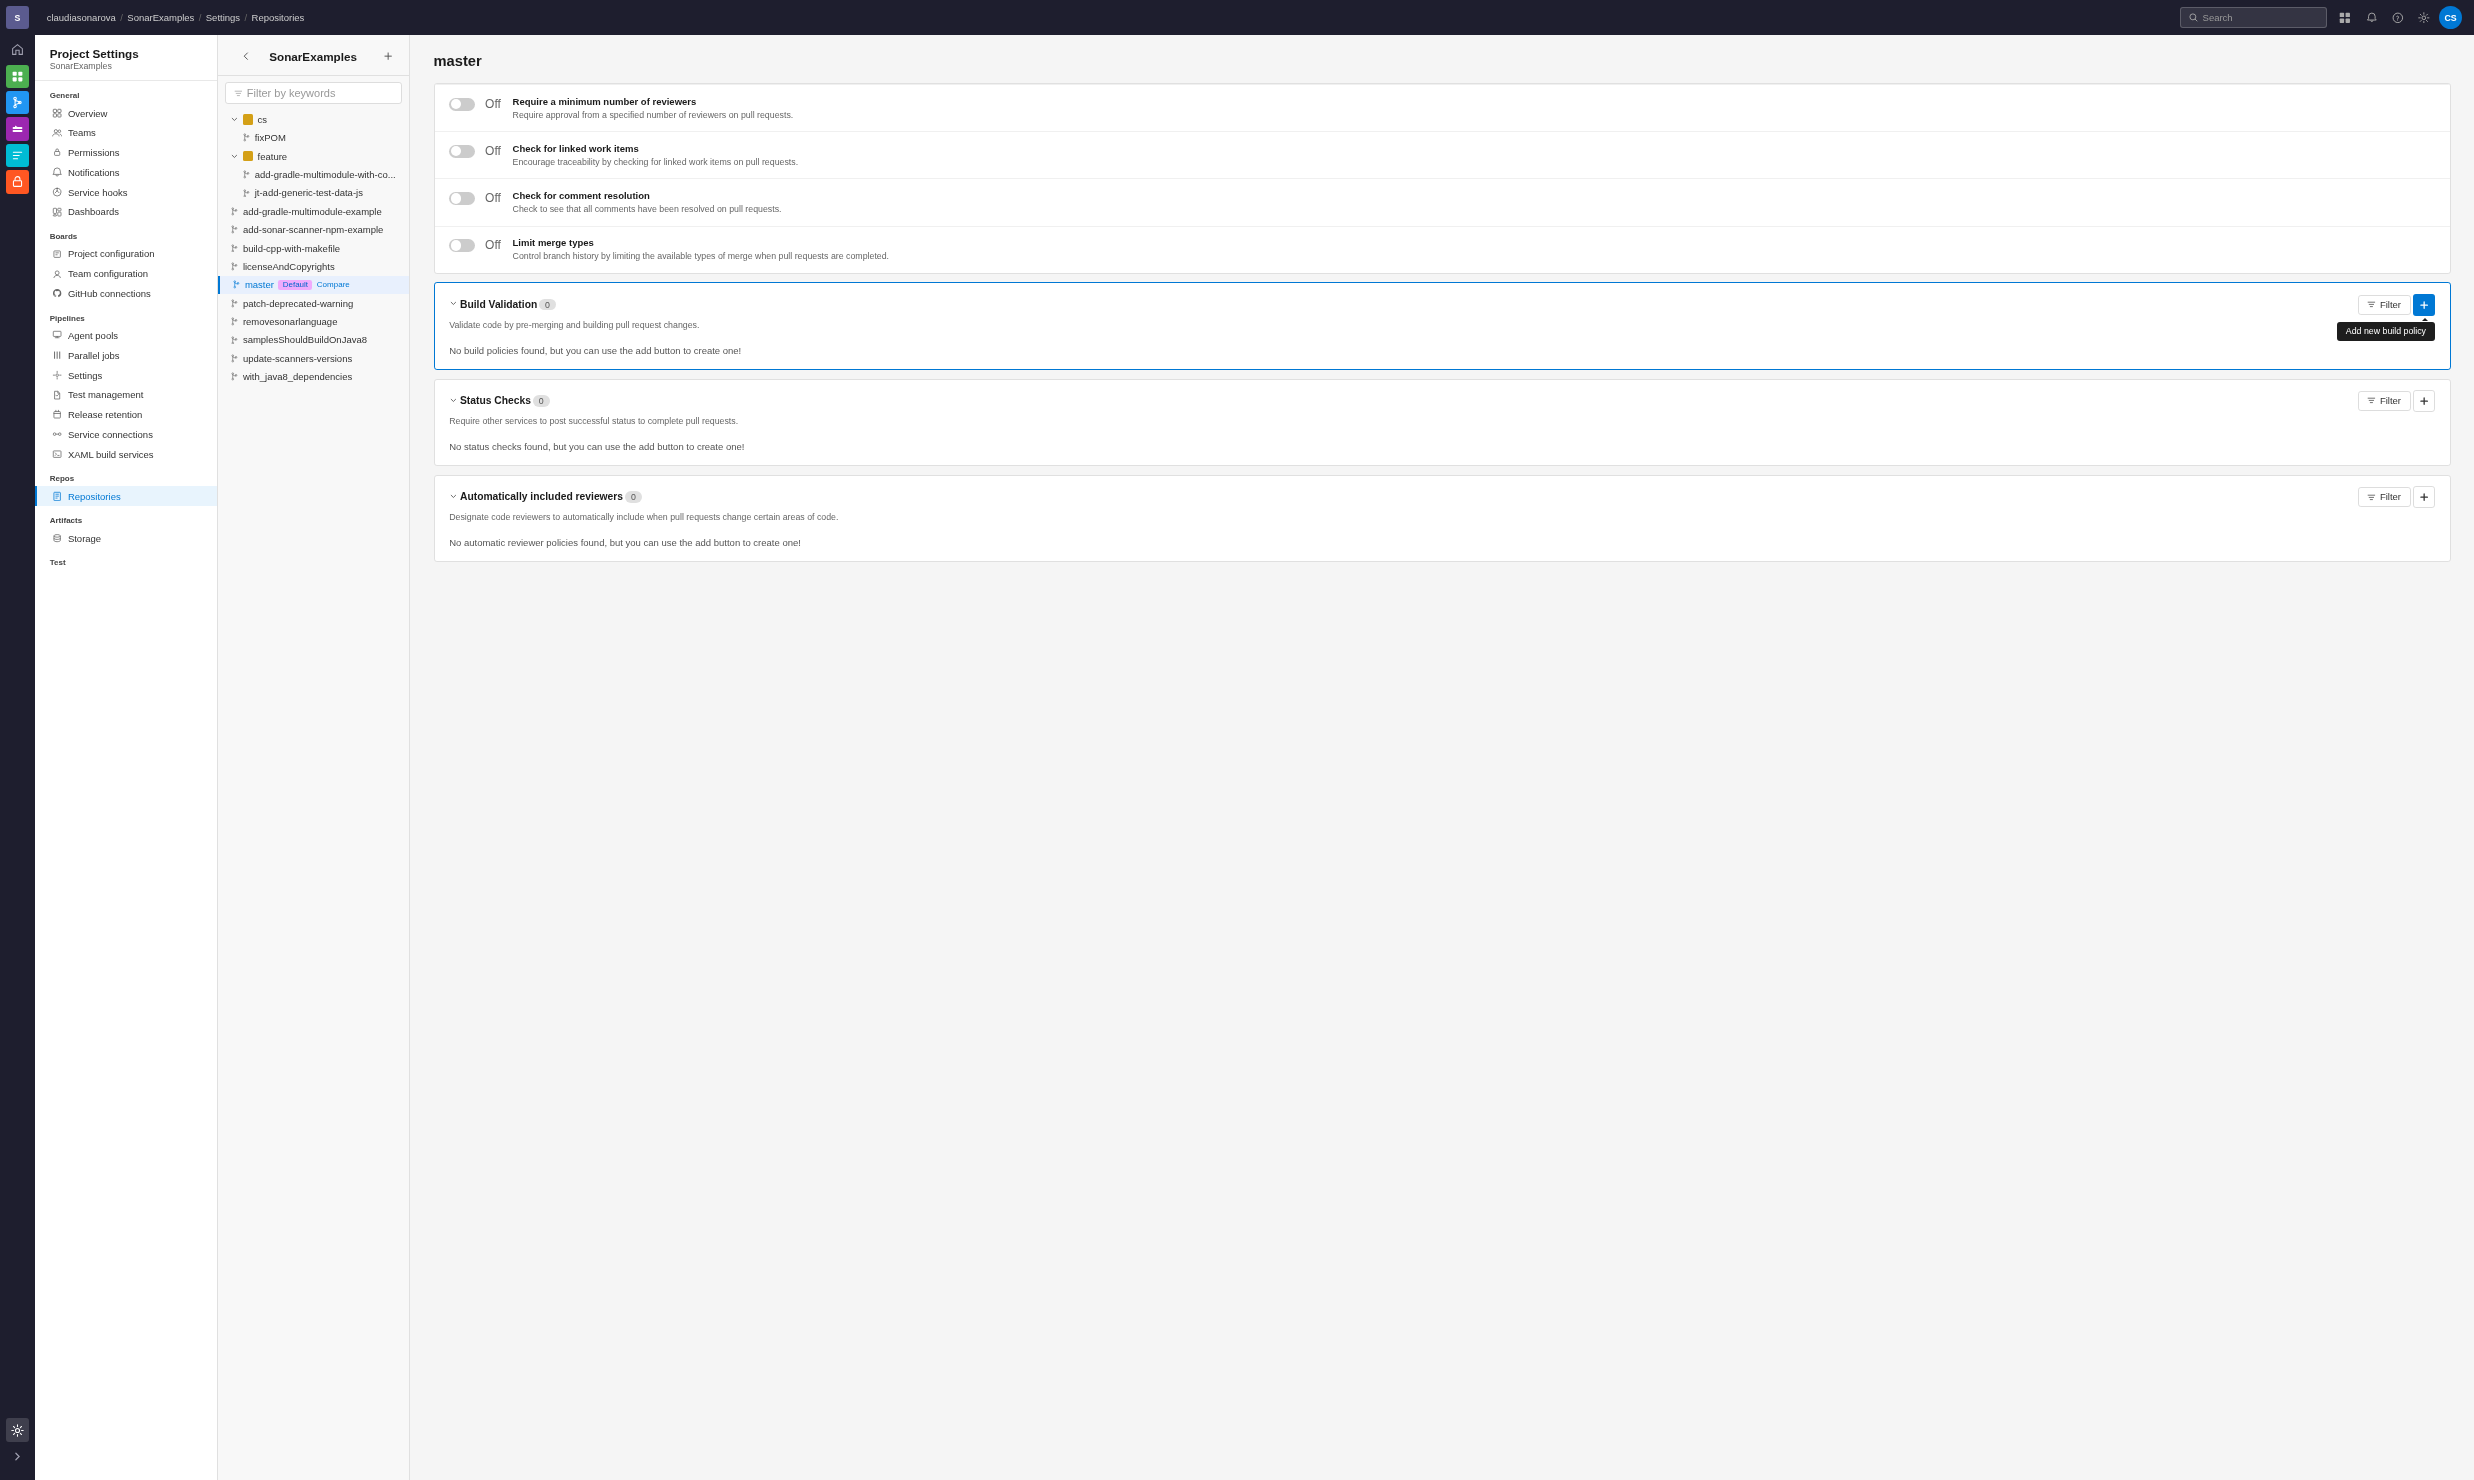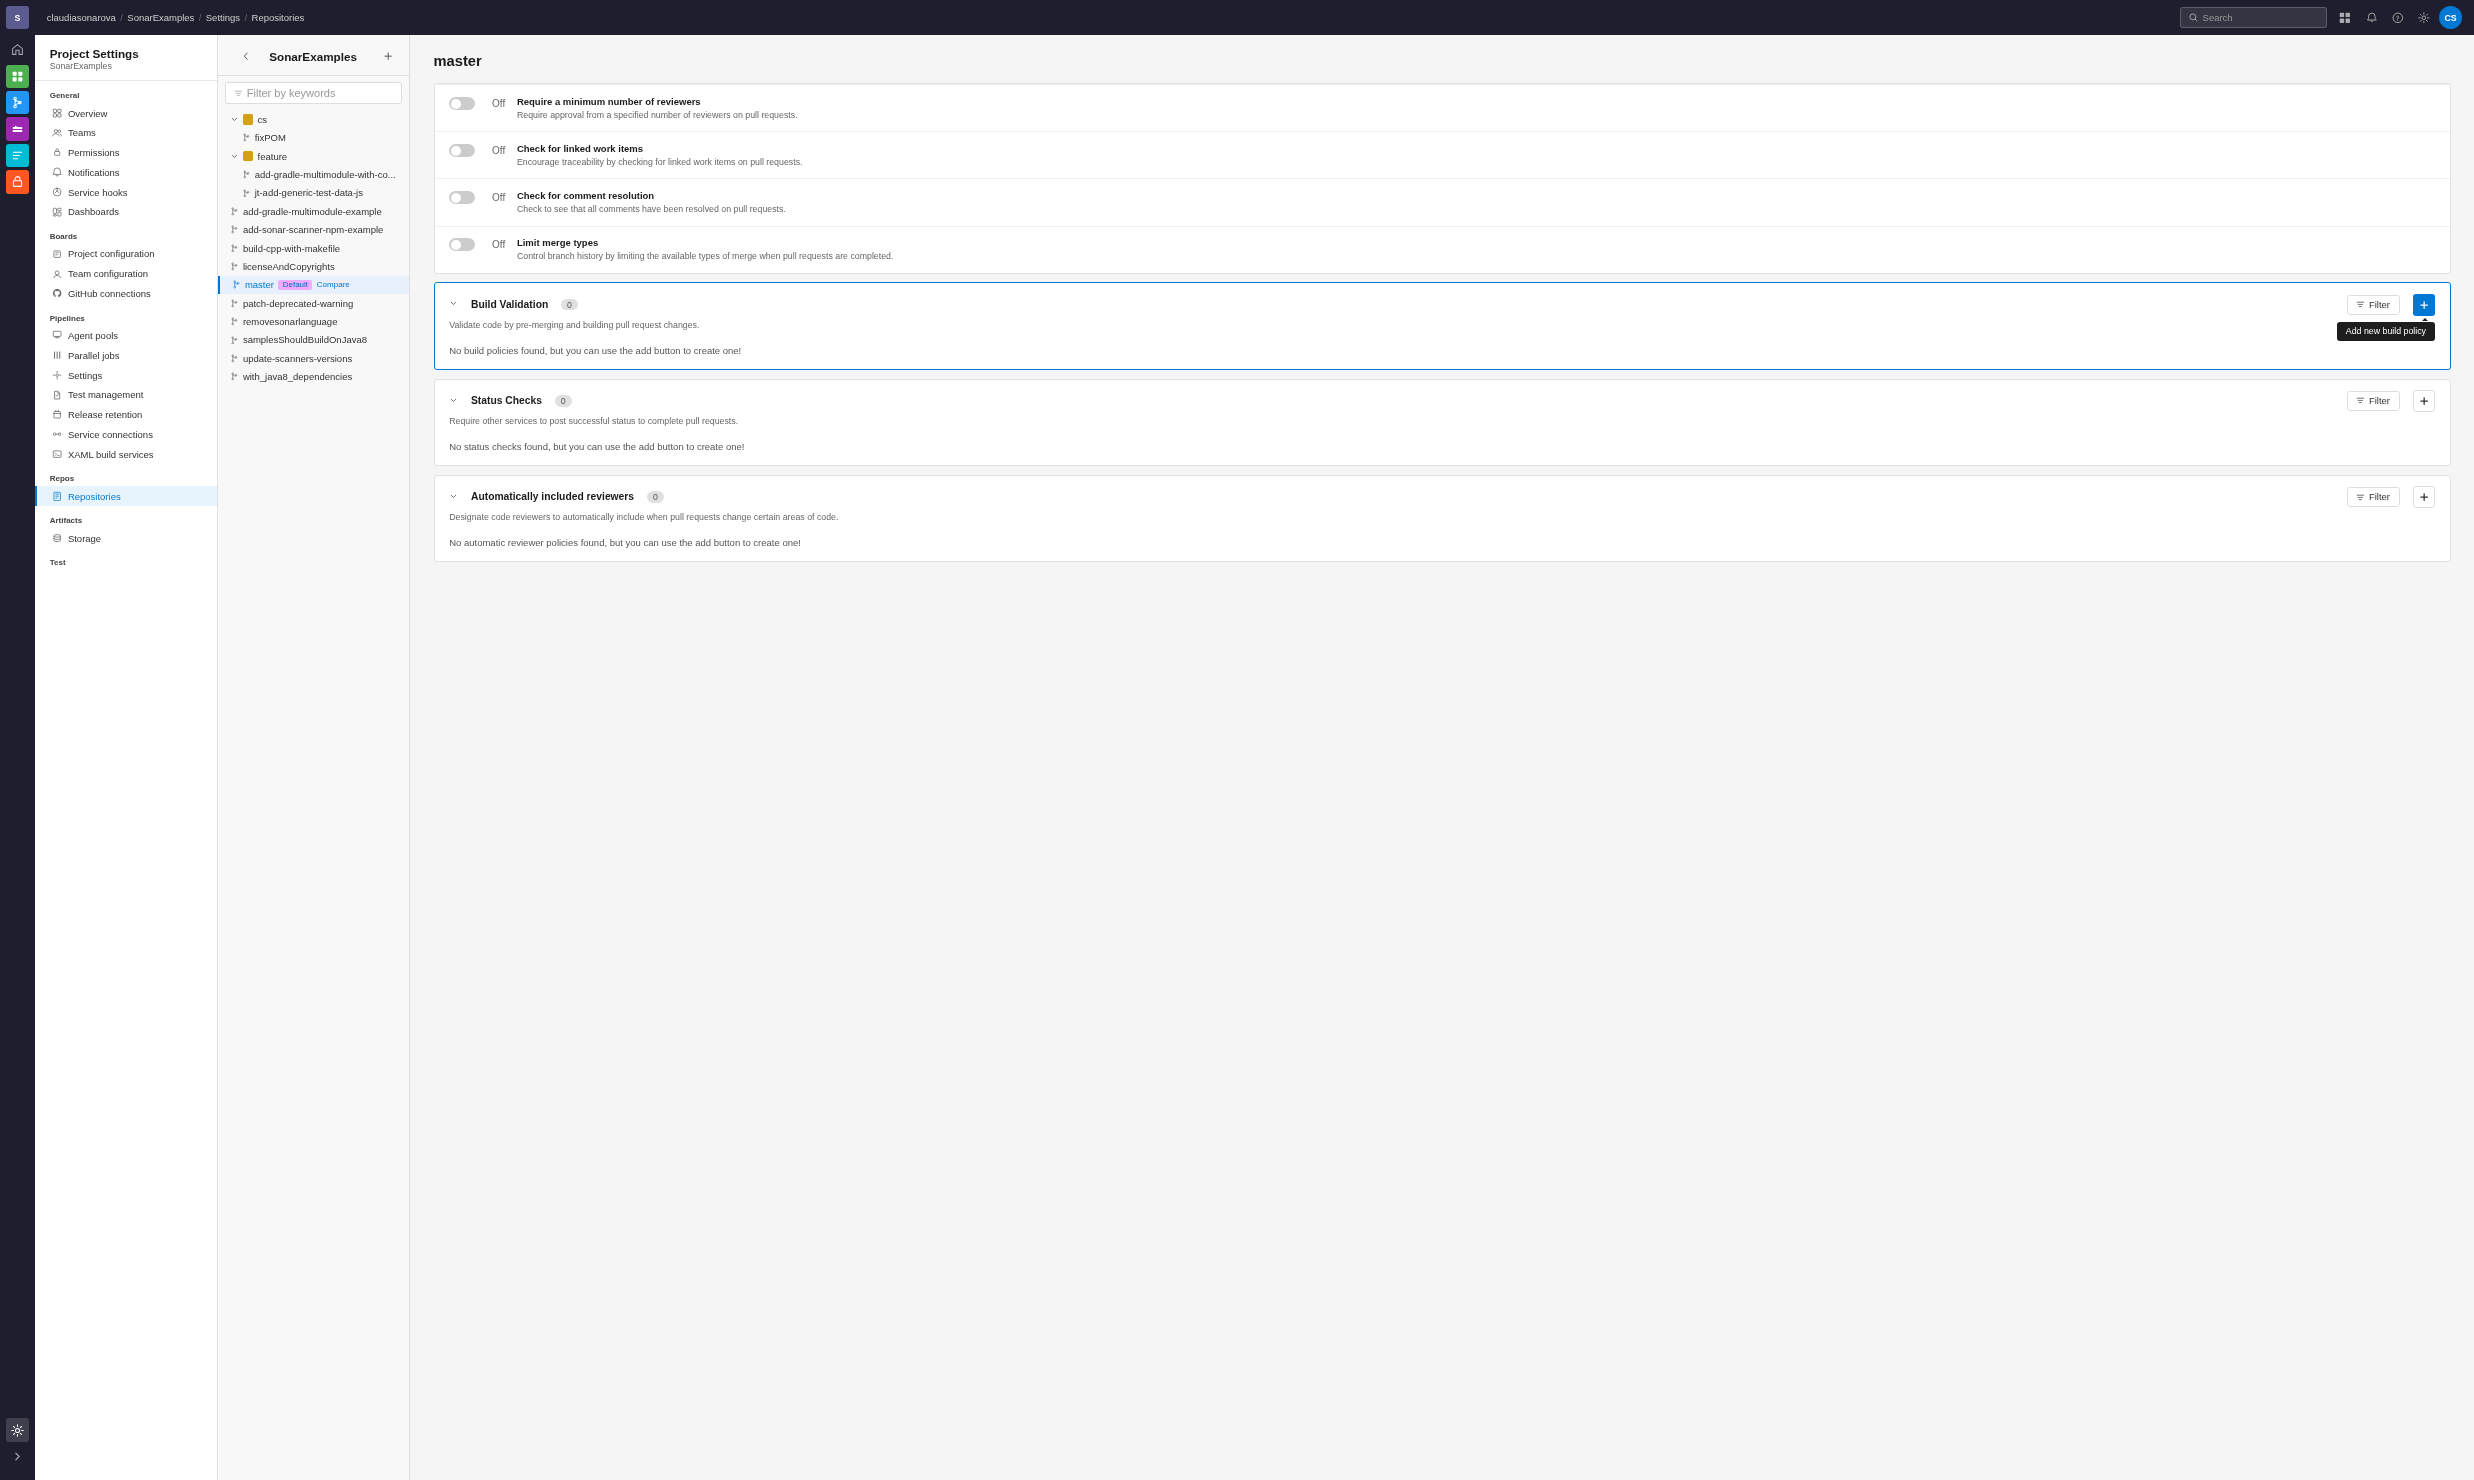--- a/index.html
+++ b/index.html
@@ -168,37 +168,37 @@
     .toggle-wrap { padding-top: 1.5px; flex-shrink: 0; }
     .toggle {
       width: 26px; height: 13px; background: #ccc; border-radius: 6.6px; position: relative;
       cursor: pointer;
     }
     .toggle::after {
       content: ''; position: absolute; top: 1.5px; left: 1.5px;
       width: 10.3px; height: 10.3px; border-radius: 50%; background: white;
       transition: left 0.2s;
     }
-    .toggle-label { font-size: 10px; color: #666; margin-left: 14px; }
+    .toggle-label { font-size: 12px; color: #666; margin-left: 7px; }
     .toggle-group { display: flex; align-items: center; gap: 2.9px; }
     .policy-text { flex: 1; }
     .policy-text strong { font-size: 9.5px; font-weight: 600; color: #1a1a1a; }
     .policy-text p { font-size: 8.8px; color: #666; margin-top: 2.2px; line-height: 1.4; }
 
     
     .section-card {
       background: white;
       border: 0.7px solid #e0e0e0;
       border-radius: 2.9px;
       margin-bottom: 8.8px;
     }
     .section-card.highlighted { border: 1.5px solid #0078d4; }
     .section-header {
       display: flex; align-items: center; padding: 10.3px 14.7px;
-      gap: 13px;
+      gap: 2px;
     }
     .section-chevron { cursor: pointer; color: #555; }
     .section-title { font-size: 10.3px; font-weight: 600; color: #1a1a1a; }
     .section-count {
       background: #e0e0e0; border-radius: 7.3px; padding: 0.7px 5.9px;
       font-size: 8.8px; color: #555;
     }
     .section-spacer { flex: 1; }
     .filter-btn {
       display: flex; align-items: center; gap: 3.7px;

